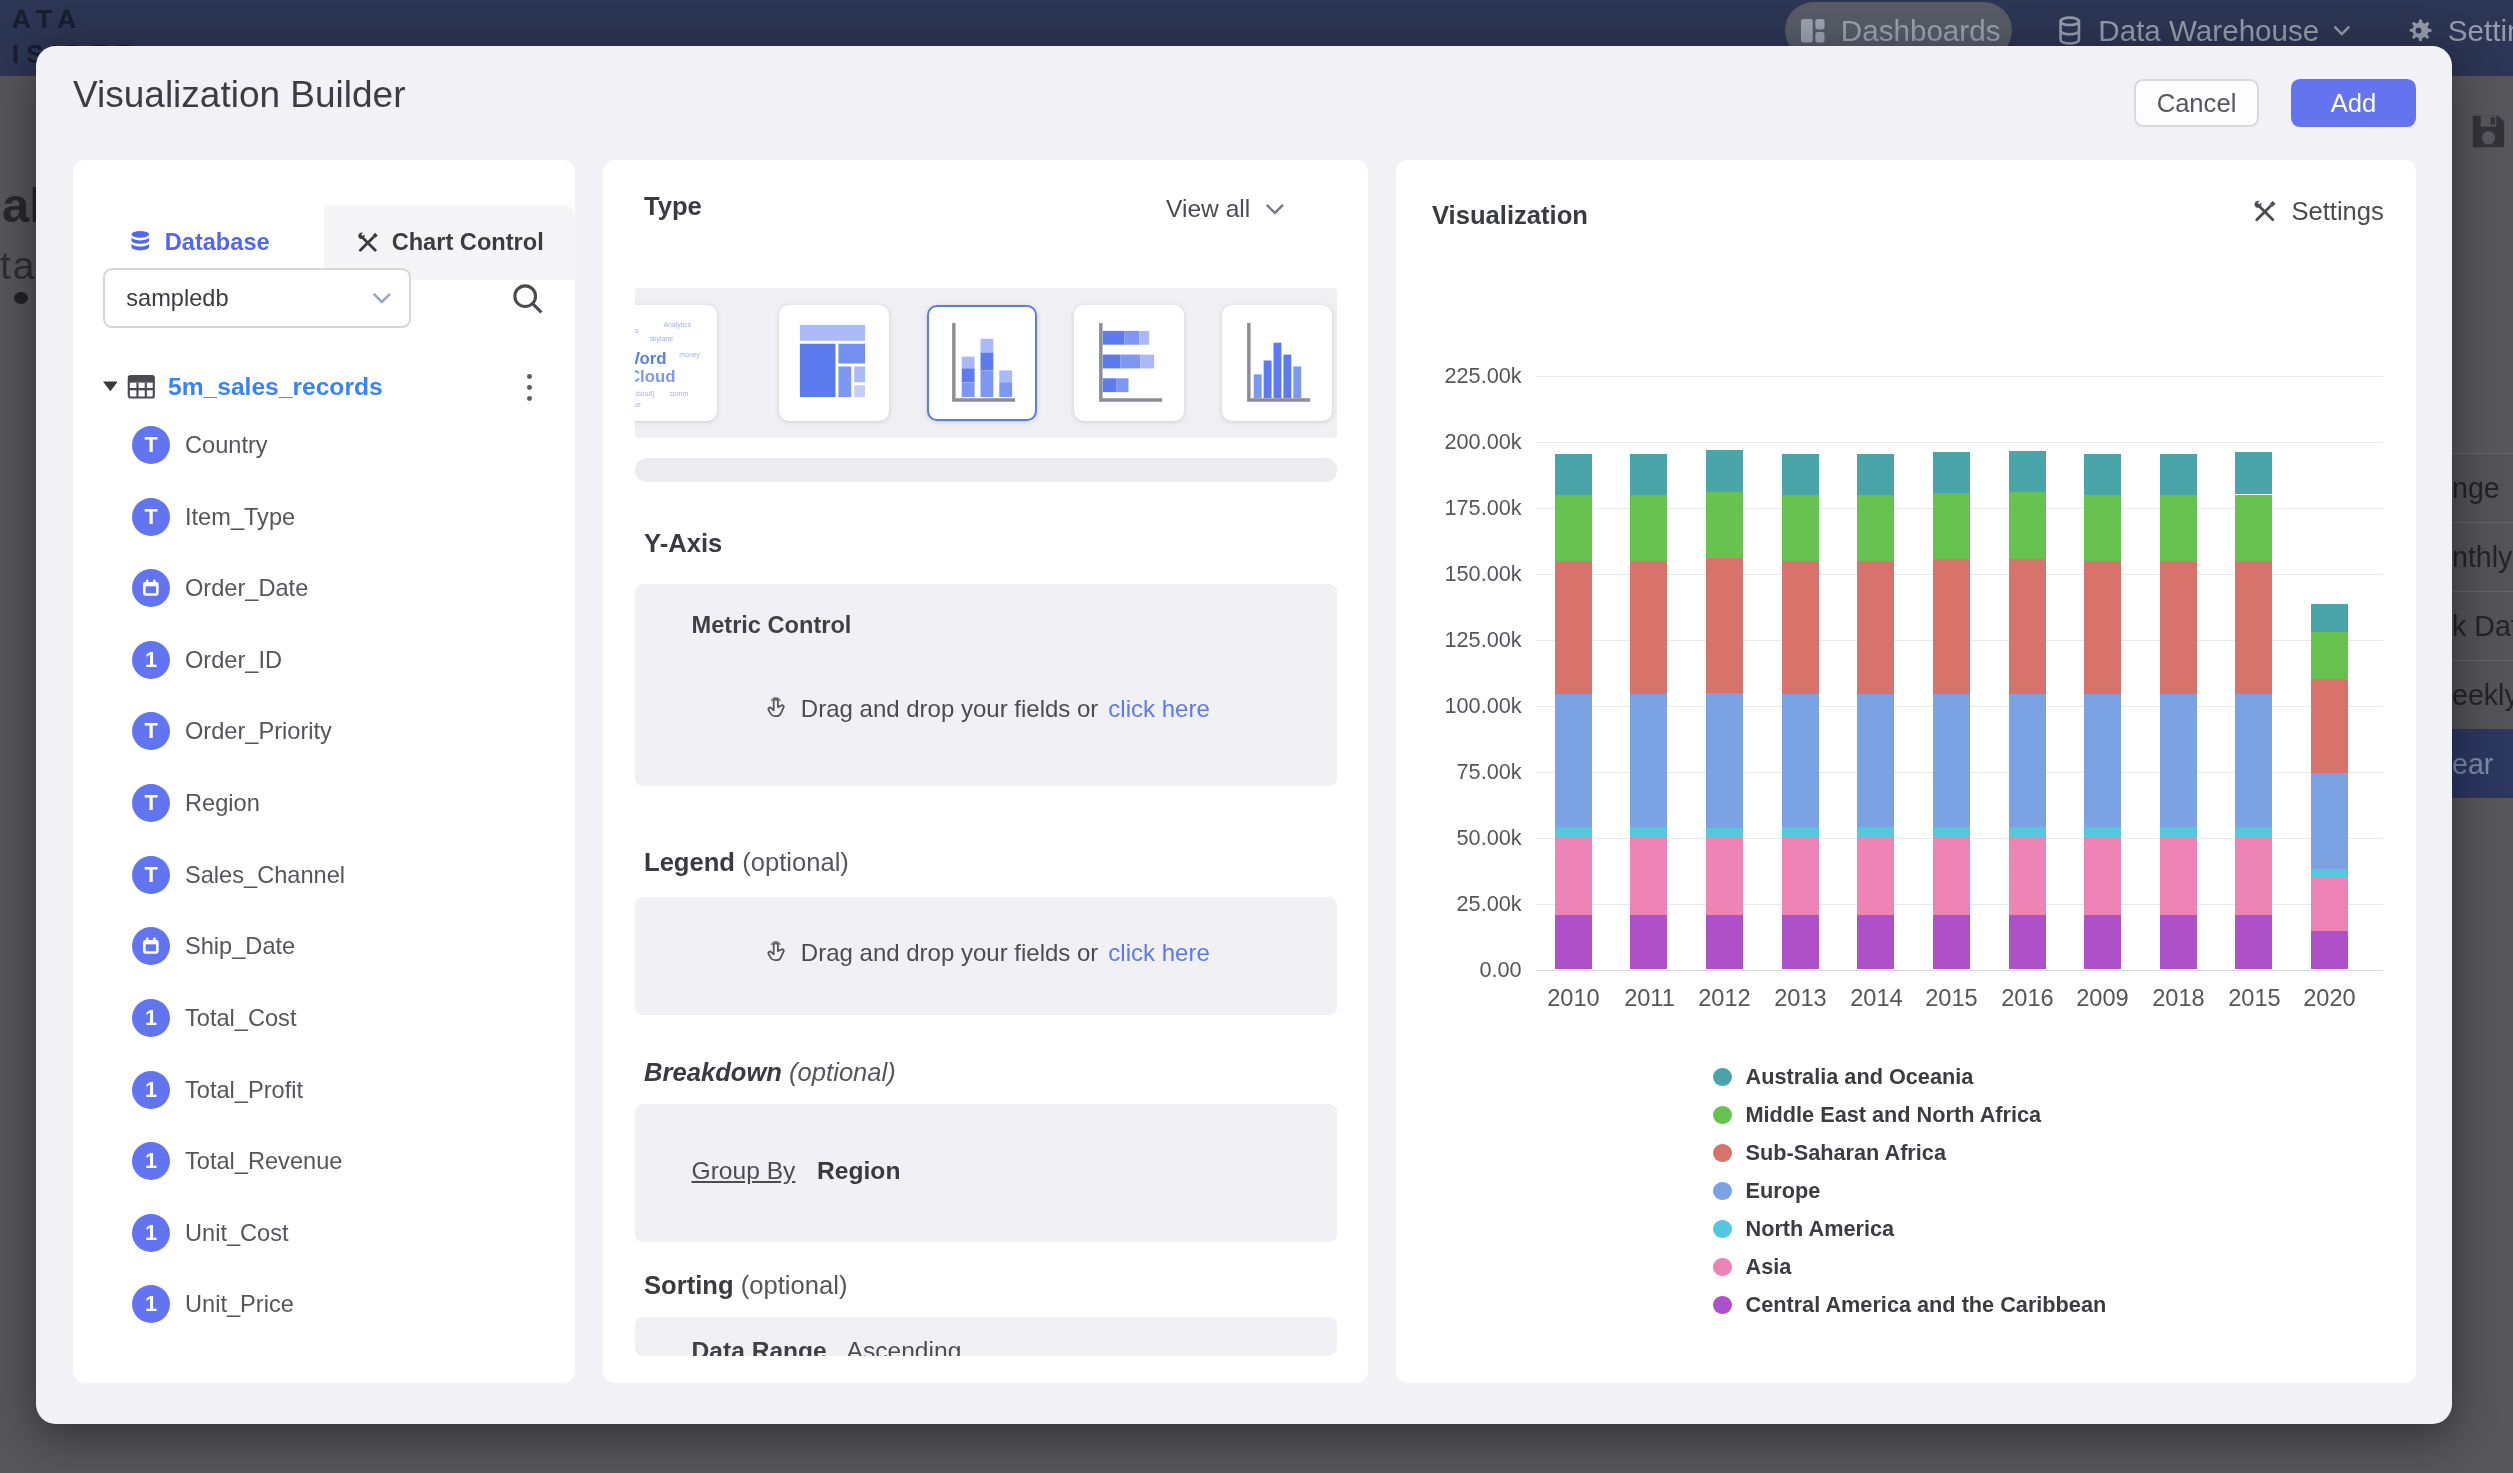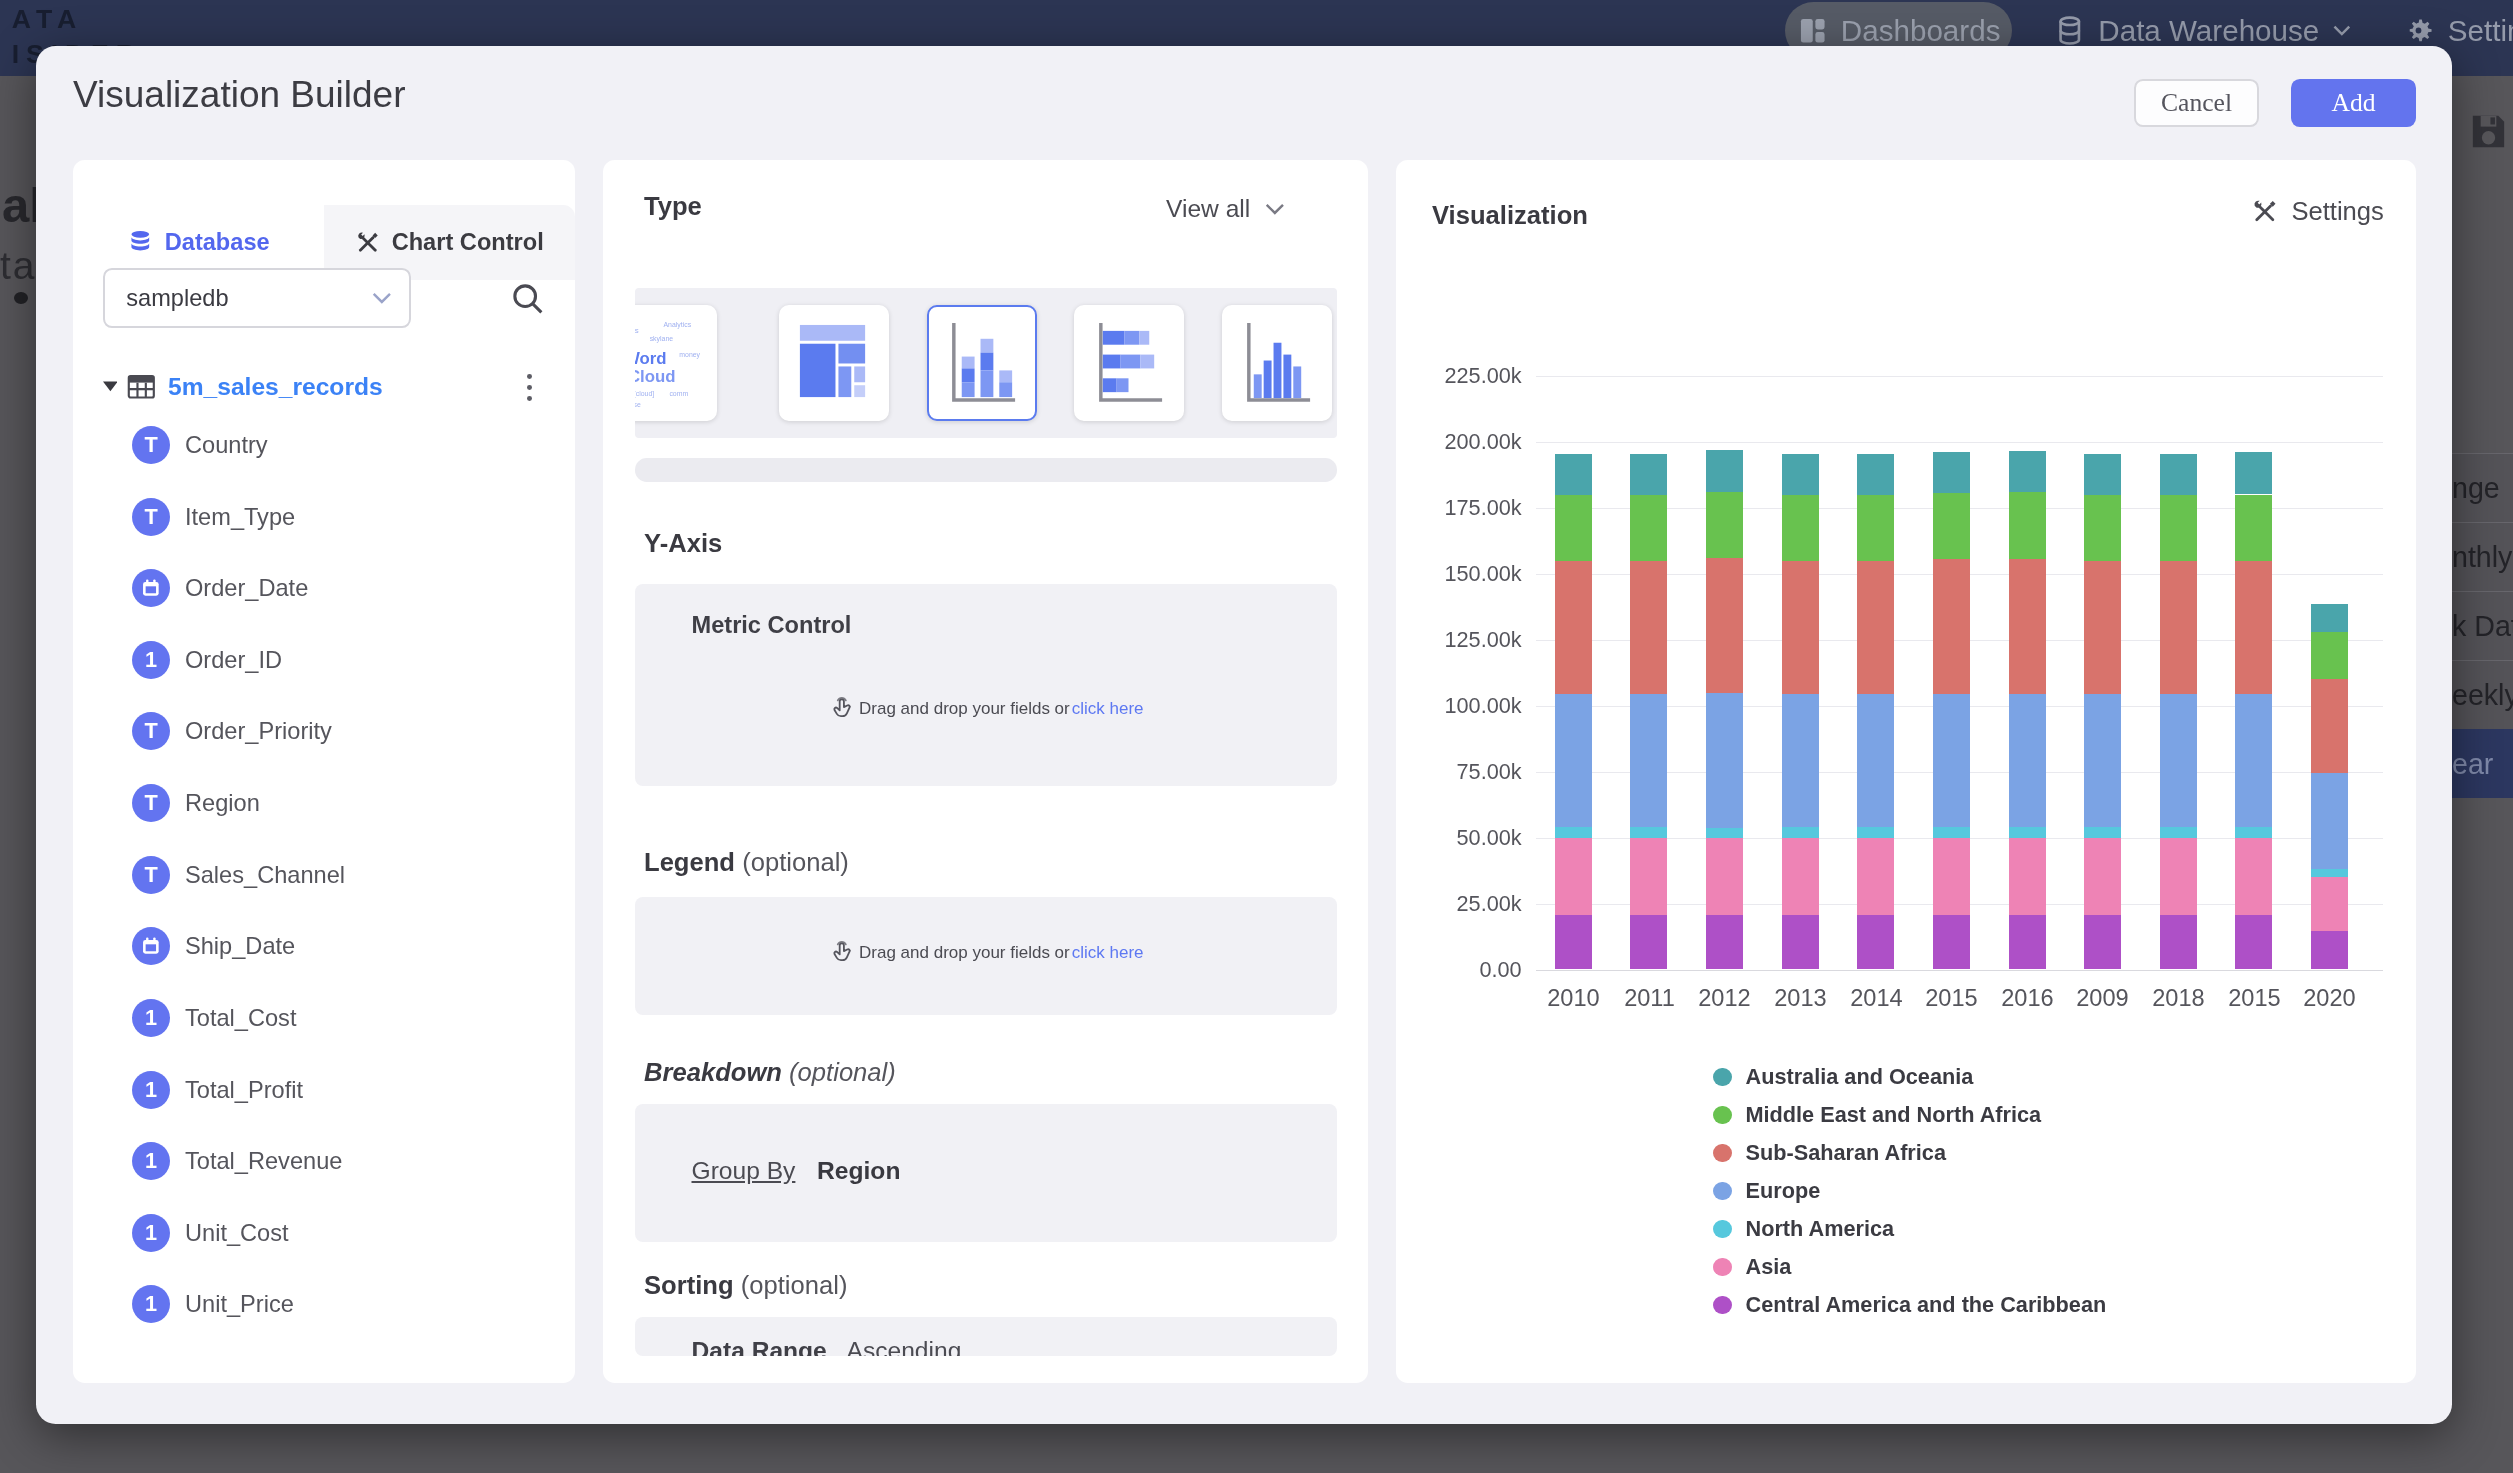--- a/index.html
+++ b/index.html
@@ -16,21 +16,21 @@
   .bg-frag2 { position:absolute; left:0px; top:244px; font-size:39px; color:#2d2d32; letter-spacing:2px; }
   .bg-dot { position:absolute; left:13.8px; top:292px; width:13.8px; height:11.8px; border-radius:50%; background:#222226; }
   .bg-save { position:absolute; left:2465px; top:108px; width:47px; height:47px; }
   .bg-menu { position:absolute; left:2449px; top:453px; width:65px; background:#545358; }
   .bg-menu-row { height:69px; display:flex; align-items:center; overflow:hidden; border-top:1px solid #67666c; color:#232328; font-size:28.6px; white-space:nowrap; padding-left:3px; }
   .bg-menu-row.sel { background:#2c3760; color:#7f89a9; border-top-color:#2c3760; }
 
   
   .modal { position:absolute; left:36px; top:46px; width:2416px; height:1378px; background:#f1f1f6; border-radius:19.7px; box-shadow:0 11.8px 47px rgba(0,0,0,.45); }
   .modal-title { position:absolute; left:37px; top:27.6px; font-size:37px; font-weight:500; color:#3c3c43; }
-  .btn { position:absolute; top:33px; height:48px; border-radius:8.9px; font-size:25.6px; display:flex; align-items:center; justify-content:center; cursor:pointer;font-family:Liberation Serif, serif; }
+  .btn { position:absolute; top:33px; height:48px; border-radius:8.9px; font-size:25.6px; display:flex; align-items:center; justify-content:center; cursor:pointer; }
   .btn-cancel { left:2098px; width:125px; background:#fdfdfe; border:2px solid #d8d8dd; color:#55555e; }
   .btn-add { left:2255px; width:125px; background:#6374ee; color:#ffffff; }
 
   .card { position:absolute; background:#ffffff; border-radius:11.8px; }
   .card-left { left:37px; top:114px; width:502px; height:1223px; }
   .card-mid  { left:567px; top:114px; width:765px; height:1223px; overflow:hidden; }
   .card-right{ left:1360px; top:114px; width:1020px; height:1223px; }
 
   
   .tab { position:absolute; top:0; height:75px; width:251px; display:flex; align-items:center; justify-content:center; gap:10.8px; font-size:23.6px; font-weight:700; cursor:pointer;margin-top:45px; }
@@ -56,21 +56,21 @@
   .sec-h { position:absolute; left:41px; font-size:25.6px; font-weight:700; color:#3a3a41; }
   .sec-h .opt { font-weight:400; color:#55555c; }
   .viewall { position:absolute; left:563px; top:35px; display:flex; align-items:center; gap:13.8px; font-size:24.6px; color:#4b4b52; cursor:pointer; }
   .strip { position:absolute; left:31.5px; top:128px; width:702px; height:150px; background:#efeff4; border-radius:3.9px; overflow:hidden; }
   .thumb { position:absolute; top:16.7px; width:110px; height:116px; background:#fff; border-radius:9.9px; box-shadow:0 1px 4.9px rgba(0,0,0,.14); cursor:pointer; display:flex; align-items:center; justify-content:center; }
   .thumb.sel { border:2px solid #5b7bef; }
   .thumb svg { width:83px; height:99px; }
   .hscroll { position:absolute; left:31.5px; top:298px; width:702px; height:23.6px; background:#ebebf0; border-radius:11.8px; cursor:pointer; }
   .gray-card { position:absolute; left:31.5px; width:702px; background:#f1f1f5; border-radius:7.9px; }
   .gc-title { position:absolute; left:57px; top:27.6px; font-size:23.6px; font-weight:700; color:#3f3f46; }
-  .drop-row { position:absolute; left:0; width:100%; display:flex; align-items:center; justify-content:center; gap:2px; font-size:17px; color:#4b4b52; }
+  .drop-row { position:absolute; left:0; width:100%; display:flex; align-items:center; justify-content:center; gap:10px; font-size:24px; color:#4b4b52; }
   .drop-row .link { color:#5d78f2; cursor:pointer; }
   .groupby-row { position:absolute; left:57px; top:53px; display:flex; align-items:baseline; gap:21.7px; font-size:24.6px; }
   .gb-label { color:#4b4b52; text-decoration:underline; cursor:pointer; }
   .gb-value { font-weight:700; color:#393940; }
   .sort-card { overflow:hidden; }
   .sort-row { position:absolute; left:57px; top:19.7px; display:flex; gap:19.7px; font-size:24.6px; white-space:nowrap; }
   .sort-label { font-weight:700; color:#3f3f46; }
   .sort-value { color:#4b4b52; }
 
   

